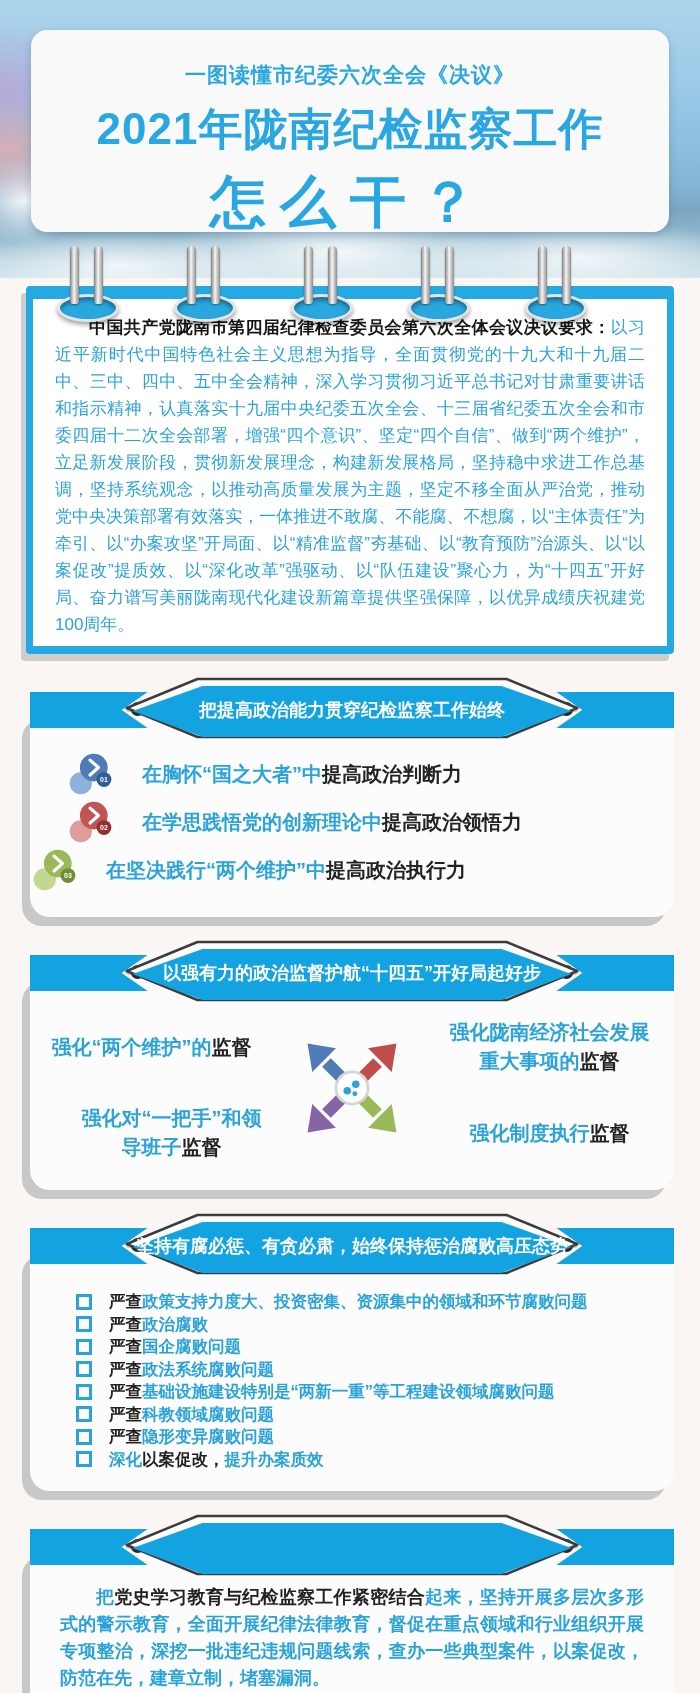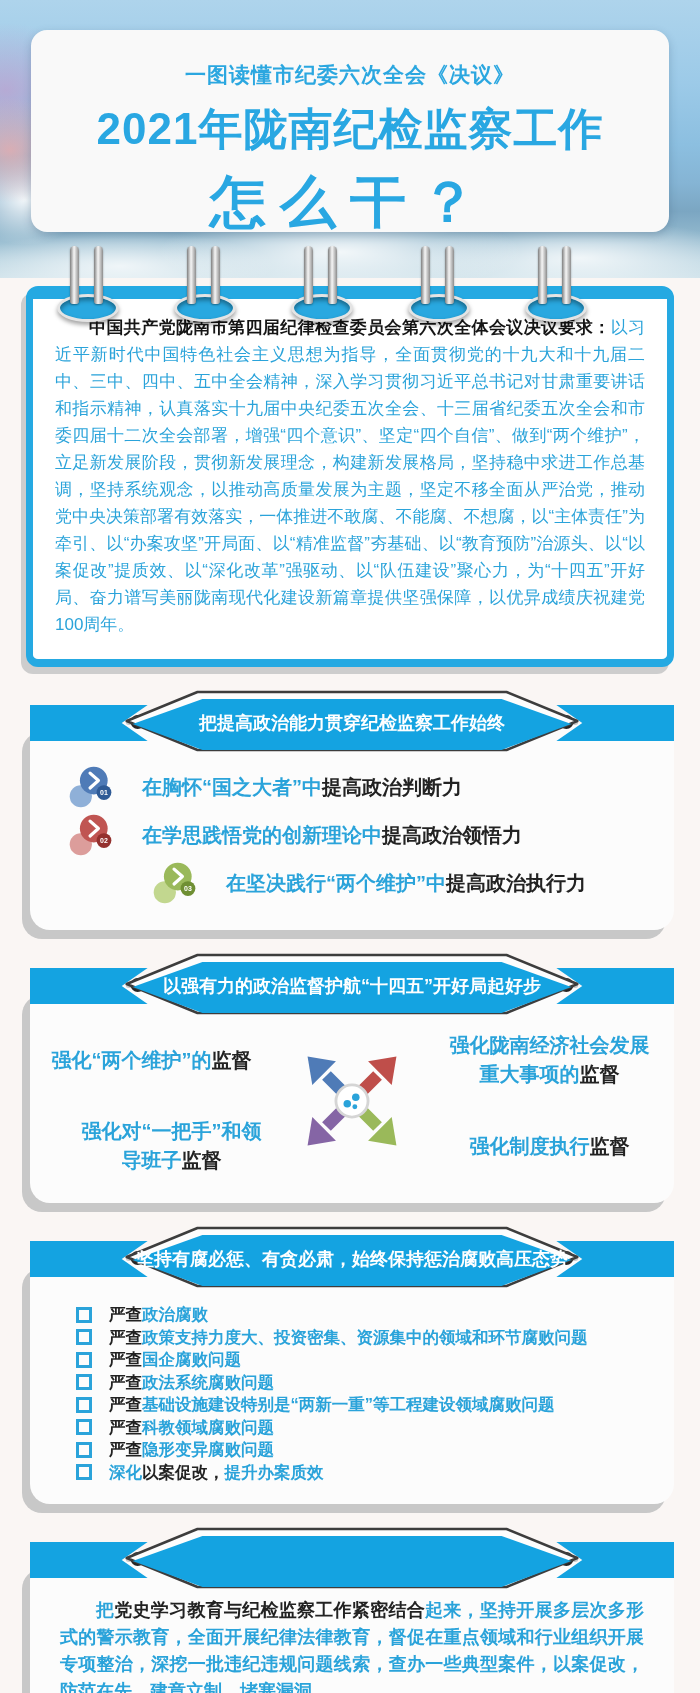--- a/index.html
+++ b/index.html
@@ -28,40 +28,40 @@
   .ring{position:absolute;top:0;width:62px;height:80px;}
   .ring .hole{position:absolute;left:0;top:48px;width:56px;height:22px;border-radius:50%;
     background:#29a8e0;border:3px solid #e4e4e4;
     box-shadow:0 3px 4px rgba(0,0,0,.35), inset 0 3px 5px rgba(0,0,0,.4);}
   .ring .bar{position:absolute;top:0;width:9px;height:58px;border-radius:5px 5px 3px 3px;
     background:linear-gradient(90deg,#7f7f7f,#f6f6f6 45%,#8d8d8d);
     box-shadow:0 1px 2px rgba(0,0,0,.35);}
   .ring .b1{left:13px}.ring .b2{left:37px}
   
   .intro-card{position:relative;z-index:2;margin:8px 26px 0;background:#fff;
-    border:solid #25a9e2;border-width:13px 7px 8px;border-radius:12px;
-    padding:15px 22px 21px;box-shadow:-5px 7px 0 #cdcdcd;}
+    border:solid #25a9e2;border-width:13px 7px 8px;border-radius:4px;
+    padding:15px 22px 8px;box-shadow:-5px 7px 0 #cdcdcd;}
   .intro-card p{margin:0;font-size:17px;line-height:27px;text-align:justify;text-indent:2em;}
   .intro-lead{color:#151515;font-weight:bold;}
   .intro-body{color:#2aa3da;}
   
   .sec{position:relative;margin:56px 26px 0 30px;background:#fcfcfc;border-radius:20px;
     box-shadow:-8px 9px 0 #c8c8c8;}
   .banner{position:relative;height:66px;top:-33px;margin-bottom:-33px;}
   .ribbon-svg{position:absolute;left:0;top:0;width:100%;height:66px;}
   .banner-text{position:absolute;left:50%;top:33px;transform:translate(-50%,-50%);
     color:#fff;font-weight:bold;white-space:nowrap;letter-spacing:0px;}
   .t-blue{color:#2aa3da;}
   .t-black{color:#222222;}
   
   .rows{padding:8px 10px 22px 0;}
   .arow{display:flex;align-items:center;height:46px;margin-bottom:2px;}
   .arow .aicon{width:50px;height:50px;margin-right:26px;flex:none;}
   .atext{font-size:20px;font-weight:bold;}
-  .idx0{padding-left:36px}.idx1{padding-left:36px}.idx2{padding-left:120px}
+  .idx0{padding-left:36px}.idx1{padding-left:36px}.idx2{}
   
   .quad{display:grid;grid-template-columns:1fr 122px 1fr;column-gap:6px;row-gap:24px;
     align-items:center;padding:12px 16px 28px;gap:28px;}
   .q-cell{font-size:20px;font-weight:bold;line-height:29px;text-align:center;}
   .q-tl{padding-right:6px;}
   .q-bl{padding-left:34px;}
   .q-icon{grid-row:1 / 3;grid-column:2;text-align:center;}
   
   .clist{list-style:none;margin:0;padding:12px 12px 20px 46px;}
   .clist li{display:flex;align-items:center;font-size:16.5px;font-weight:bold;
@@ -232,28 +232,28 @@
           <circle cx="476" cy="32" r="7" fill="#262626"></circle>
           <circle cx="476" cy="32" r="2.5" fill="#9a9a9a"></circle>
           <polygon points="168,2 478,2 549,31 478,60 168,60 97,31" fill="#fdfdfd" stroke="#3d3d3d" stroke-width="2.5" stroke-linejoin="round"></polygon>
           <polygon points="173,9 473,9 543,34 473,60 173,60 103,34" fill="#14a3e1"></polygon>
         </svg>
       <span class="banner-text" style="font-size: 18px;">坚持有腐必惩、有贪必肃，始终保持惩治腐败高压态势</span>
     </div>
     <ul class="clist">
         <li>
           <span class="cbox"></span>
+          <span><span class="t-black">严查</span><span class="t-blue">政策支持力度大、投资密集、资源集中的领域和环节腐败问题</span></span>
+        </li>
+        <li>
+          <span class="cbox"></span>
           <span><span class="t-black">严查</span><span class="t-blue">政治腐败</span></span>
         </li>
         <li>
           <span class="cbox"></span>
-          <span><span class="t-black">严查</span><span class="t-blue">政策支持力度大、投资密集、资源集中的领域和环节腐败问题</span></span>
-        </li>
-        <li>
-          <span class="cbox"></span>
           <span><span class="t-black">严查</span><span class="t-blue">国企腐败问题</span></span>
         </li>
         <li>
           <span class="cbox"></span>
           <span><span class="t-black">严查</span><span class="t-blue">政法系统腐败问题</span></span>
         </li>
         <li>
           <span class="cbox"></span>
           <span><span class="t-black">严查</span><span class="t-blue">基础设施建设特别是“两新一重”等工程建设领域腐败问题</span></span>
         </li>

